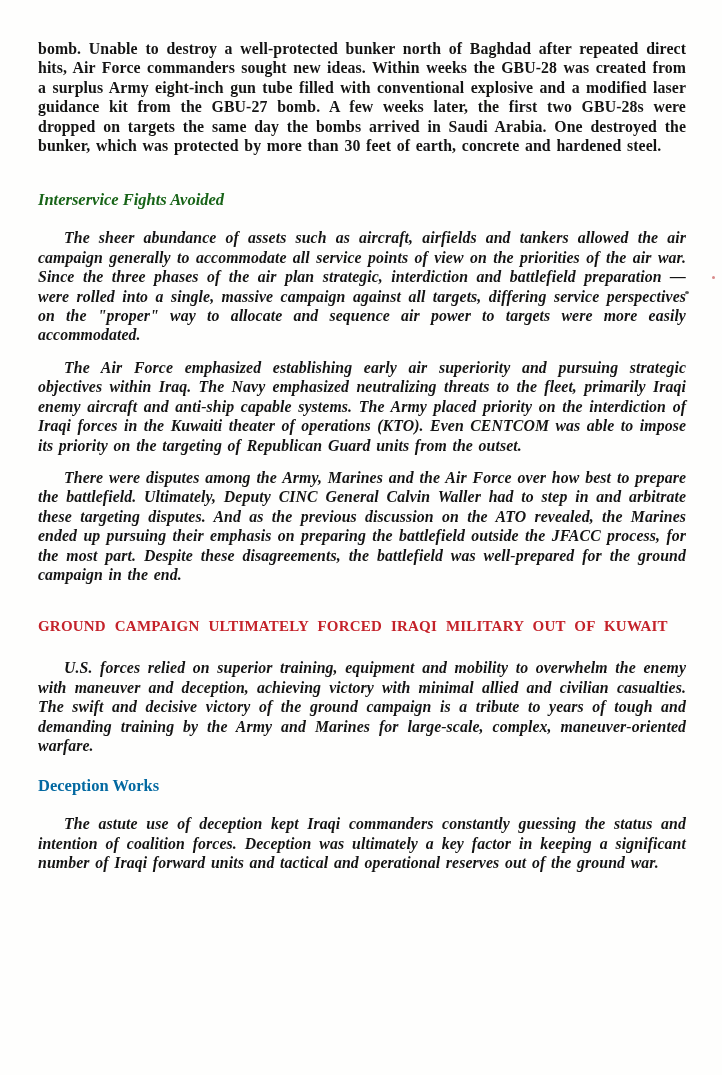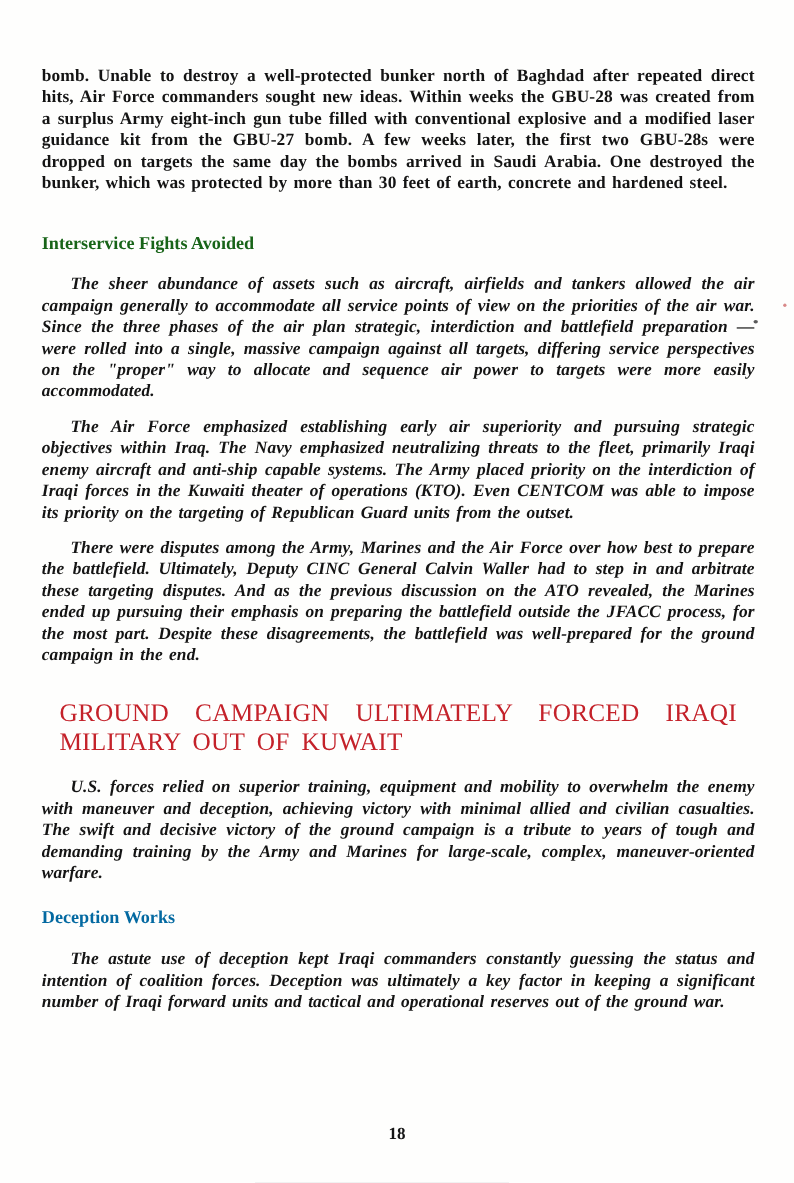--- a/index.html
+++ b/index.html
@@ -27,40 +27,40 @@
   .para {
     margin: 0;
     font-size: 15.8px;
     line-height: 19.4px;
     text-align: justify;
     word-spacing: 1.6px;
     letter-spacing: 0.1px;
   }
   .para.indent { text-indent: 26px; font-style: italic; }
 
-  .para.intro        { margin-top: 60px; }
+  .para.intro        { margin-top: 39px; }
   .para.p-after-head { margin-top: 18px; }
   .para.p-follow     { margin-top: 13px; }
 
   .sub-heading {
     margin: 0;
     margin-top: 35px;
     font-size: 16.5px;
     line-height: 20px;
     font-weight: bold;
     text-align: left;
   }
   .sub-heading.second { margin-top: 21px; }
 
   .main-heading {
-    margin: 16px;
+    margin: 0;
     margin-top: 29px;
-    font-size: 23px;
+    font-size: 15px;
     line-height: 27px;
-    font-weight: normal;
+    font-weight: bold;
     text-align: justify;
     word-spacing: 5px;
     letter-spacing: 0.2px;
   }
 
   .page-number {
     position: absolute;
     left: 0;
     width: 722px;
     top: 1022px;
@@ -86,35 +86,34 @@
   }
 </style>
 </head>
 <body>
 
 <div class="page">
   <div class="content">
 
     <p class="para intro">bomb. Unable to destroy a well-protected bunker north of Baghdad after repeated direct hits, Air Force commanders sought new ideas. Within weeks the GBU-28 was created from a surplus Army eight-inch gun tube filled with conventional explosive and a modified laser guidance kit from the GBU-27 bomb. A few weeks later, the first two GBU-28s were dropped on targets the same day the bombs arrived in Saudi Arabia. One destroyed the bunker, which was protected by more than 30 feet of earth, concrete and hardened steel.</p>
 
-    <h2 class="sub-heading" style="color: rgb(24, 100, 24);">Interservice Fights Avoided</h2>
+    <h2 class="sub-heading" style="color: rgb(24, 100, 24); font-style: italic;">Interservice Fights Avoided</h2>
 
     <p class="para indent p-after-head">The sheer abundance of assets such as aircraft, airfields and tankers allowed the air campaign generally to accommodate all service points of view on the priorities of the air war. Since the three phases of the air plan strategic, interdiction and battlefield preparation — were rolled into a single, massive campaign against all targets, differing service perspectives on the "proper" way to allocate and sequence air power to targets were more easily accommodated.</p>
 
     <p class="para indent p-follow">The Air Force emphasized establishing early air superiority and pursuing strategic objectives within Iraq. The Navy emphasized neutralizing threats to the fleet, primarily Iraqi enemy aircraft and anti-ship capable systems. The Army placed priority on the interdiction of Iraqi forces in the Kuwaiti theater of operations (KTO). Even CENTCOM was able to impose its priority on the targeting of Republican Guard units from the outset.</p>
 
     <p class="para indent p-follow">There were disputes among the Army, Marines and the Air Force over how best to prepare the battlefield. Ultimately, Deputy CINC General Calvin Waller had to step in and arbitrate these targeting disputes. And as the previous discussion on the ATO revealed, the Marines ended up pursuing their emphasis on preparing the battlefield outside the JFACC process, for the most part. Despite these disagreements, the battlefield was well-prepared for the ground campaign in the end.</p>
 
     <h1 class="main-heading" style="color: rgb(196, 34, 42);">GROUND CAMPAIGN ULTIMATELY FORCED IRAQI MILITARY OUT OF KUWAIT</h1>
 
     <p class="para indent p-after-head">U.S. forces relied on superior training, equipment and mobility to overwhelm the enemy with maneuver and deception, achieving victory with minimal allied and civilian casualties. The swift and decisive victory of the ground campaign is a tribute to years of tough and demanding training by the Army and Marines for large-scale, complex, maneuver-oriented warfare.</p>
 
     <h2 class="sub-heading second" style="color: #0369a1;">Deception Works</h2>
 
     <p class="para indent p-after-head">The astute use of deception kept Iraqi commanders constantly guessing the status and intention of coalition forces. Deception was ultimately a key factor in keeping a significant number of Iraqi forward units and tactical and operational reserves out of the ground war.</p>
 
   </div>
 
-  <div class="page-number">18</div>
 
   <div class="speck dark"></div>
   <div class="speck red"></div>
 </div>
 
 </body></html>

